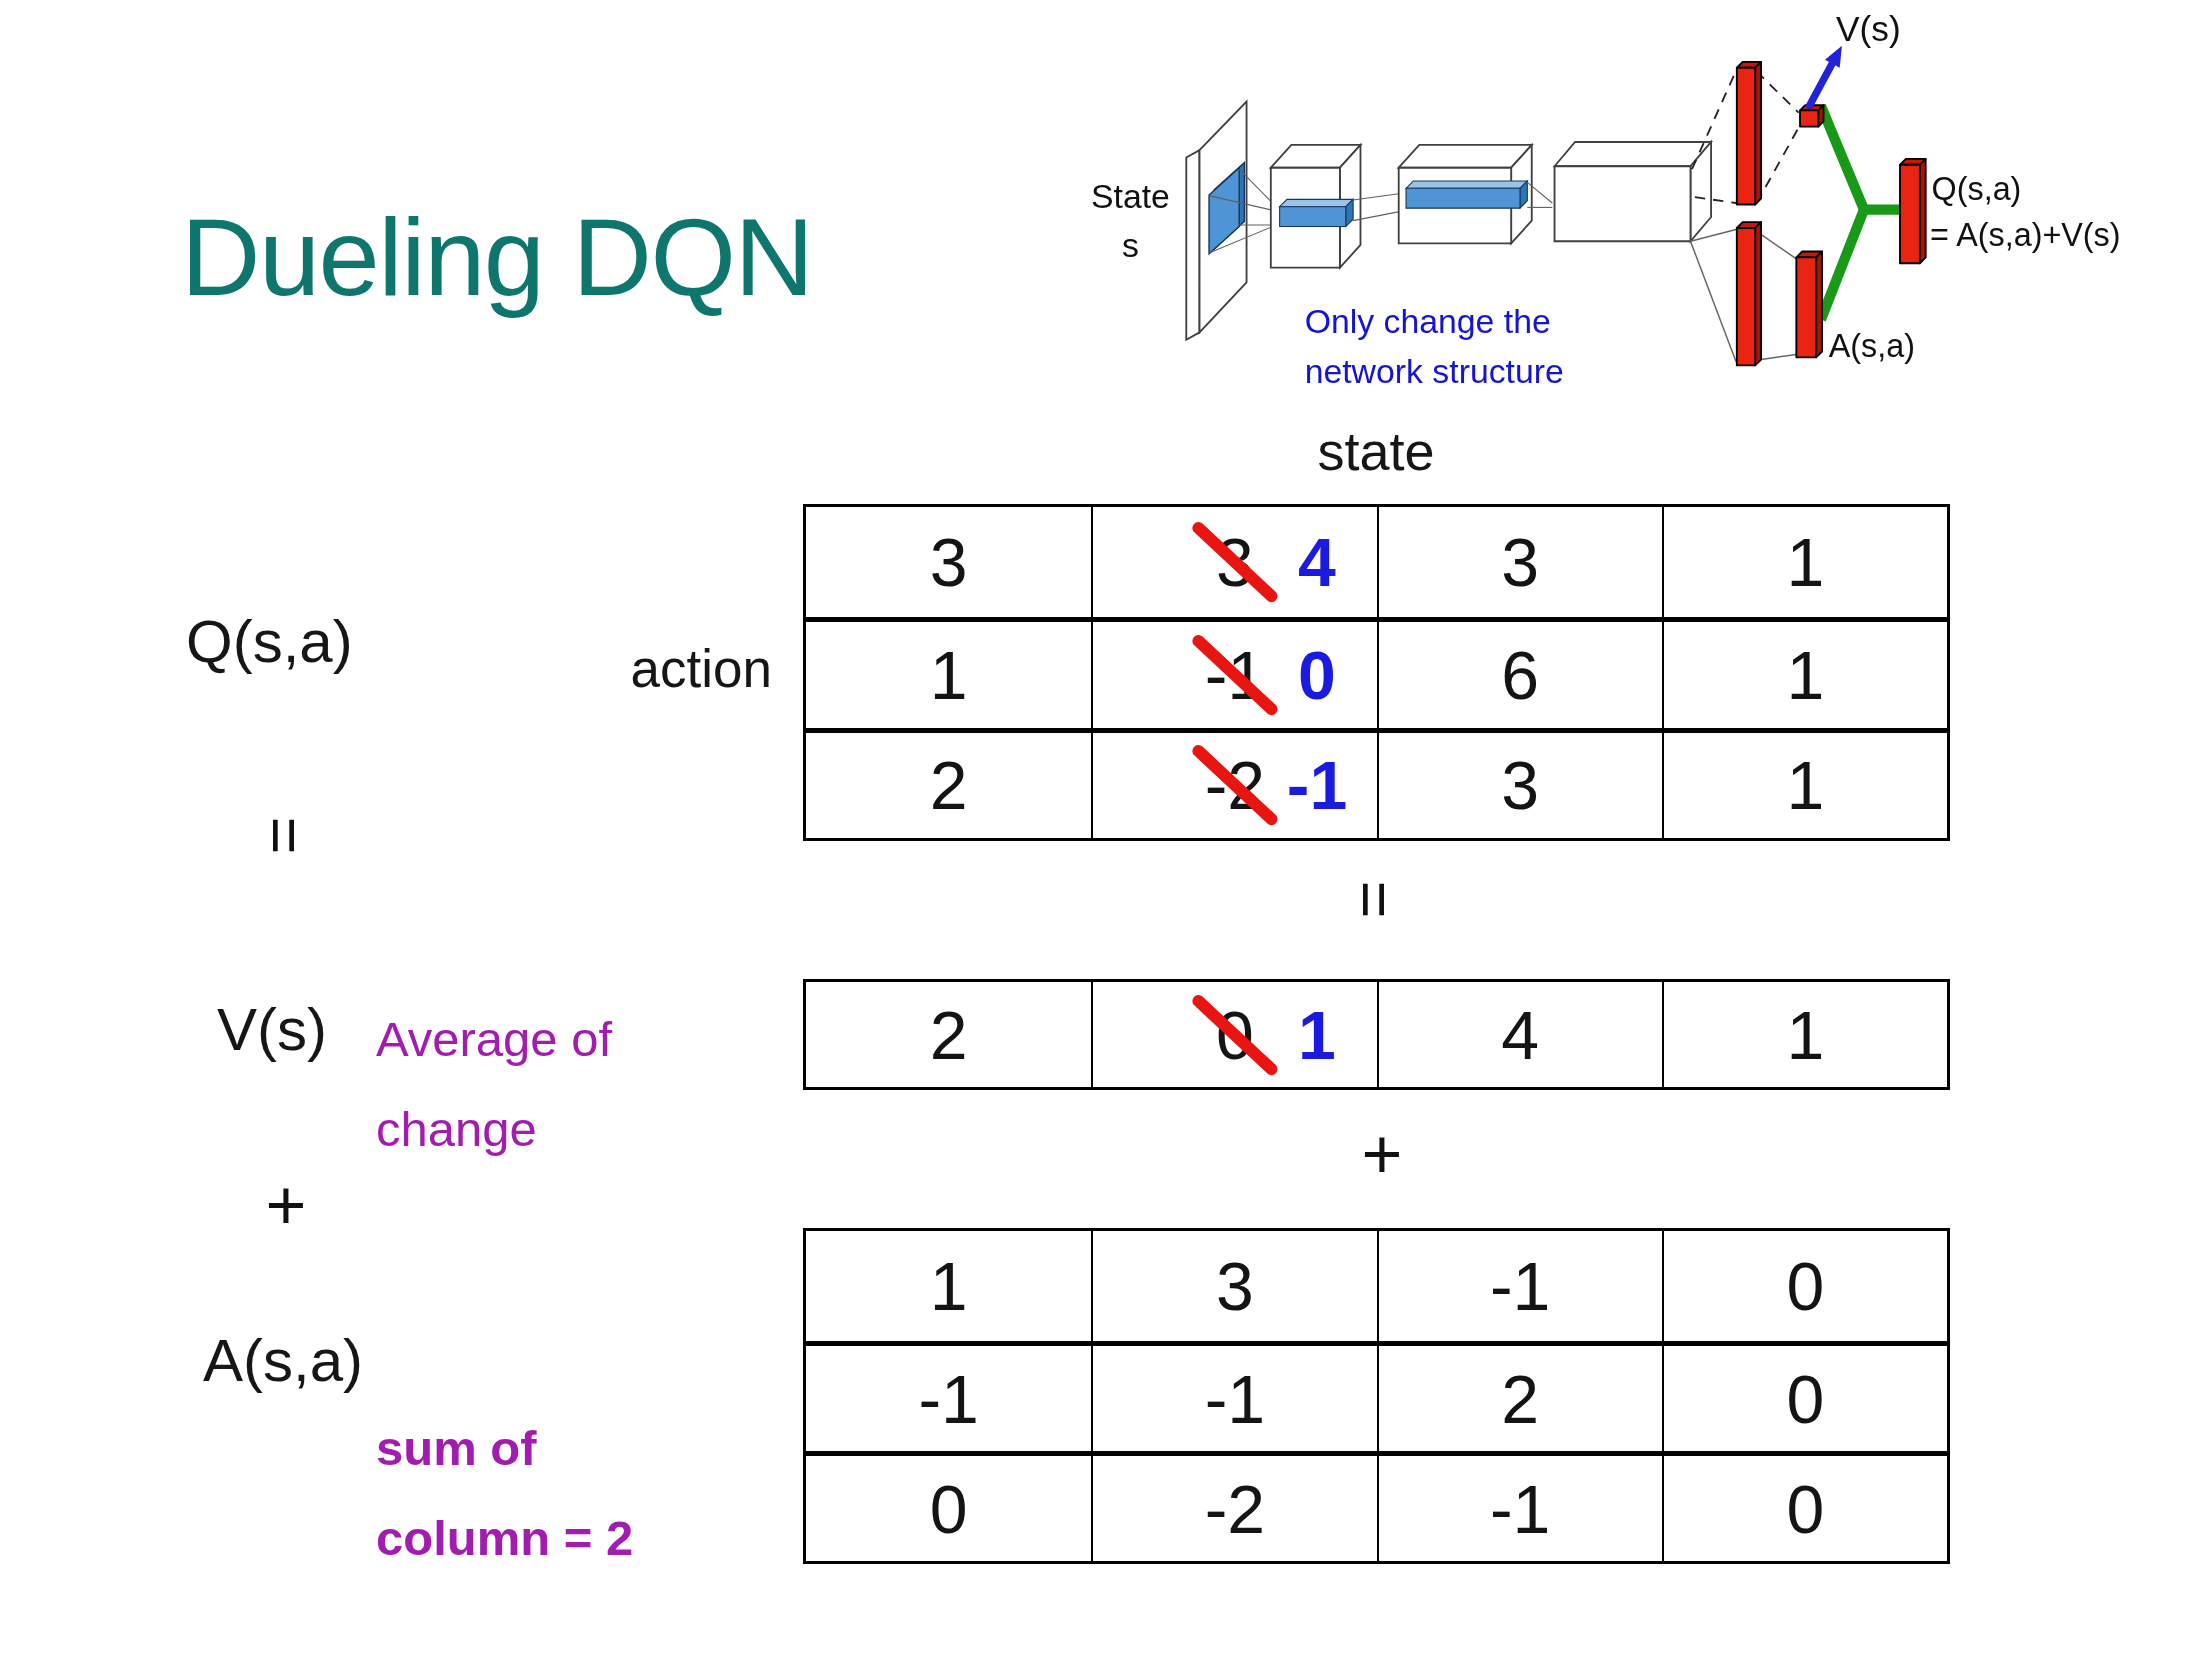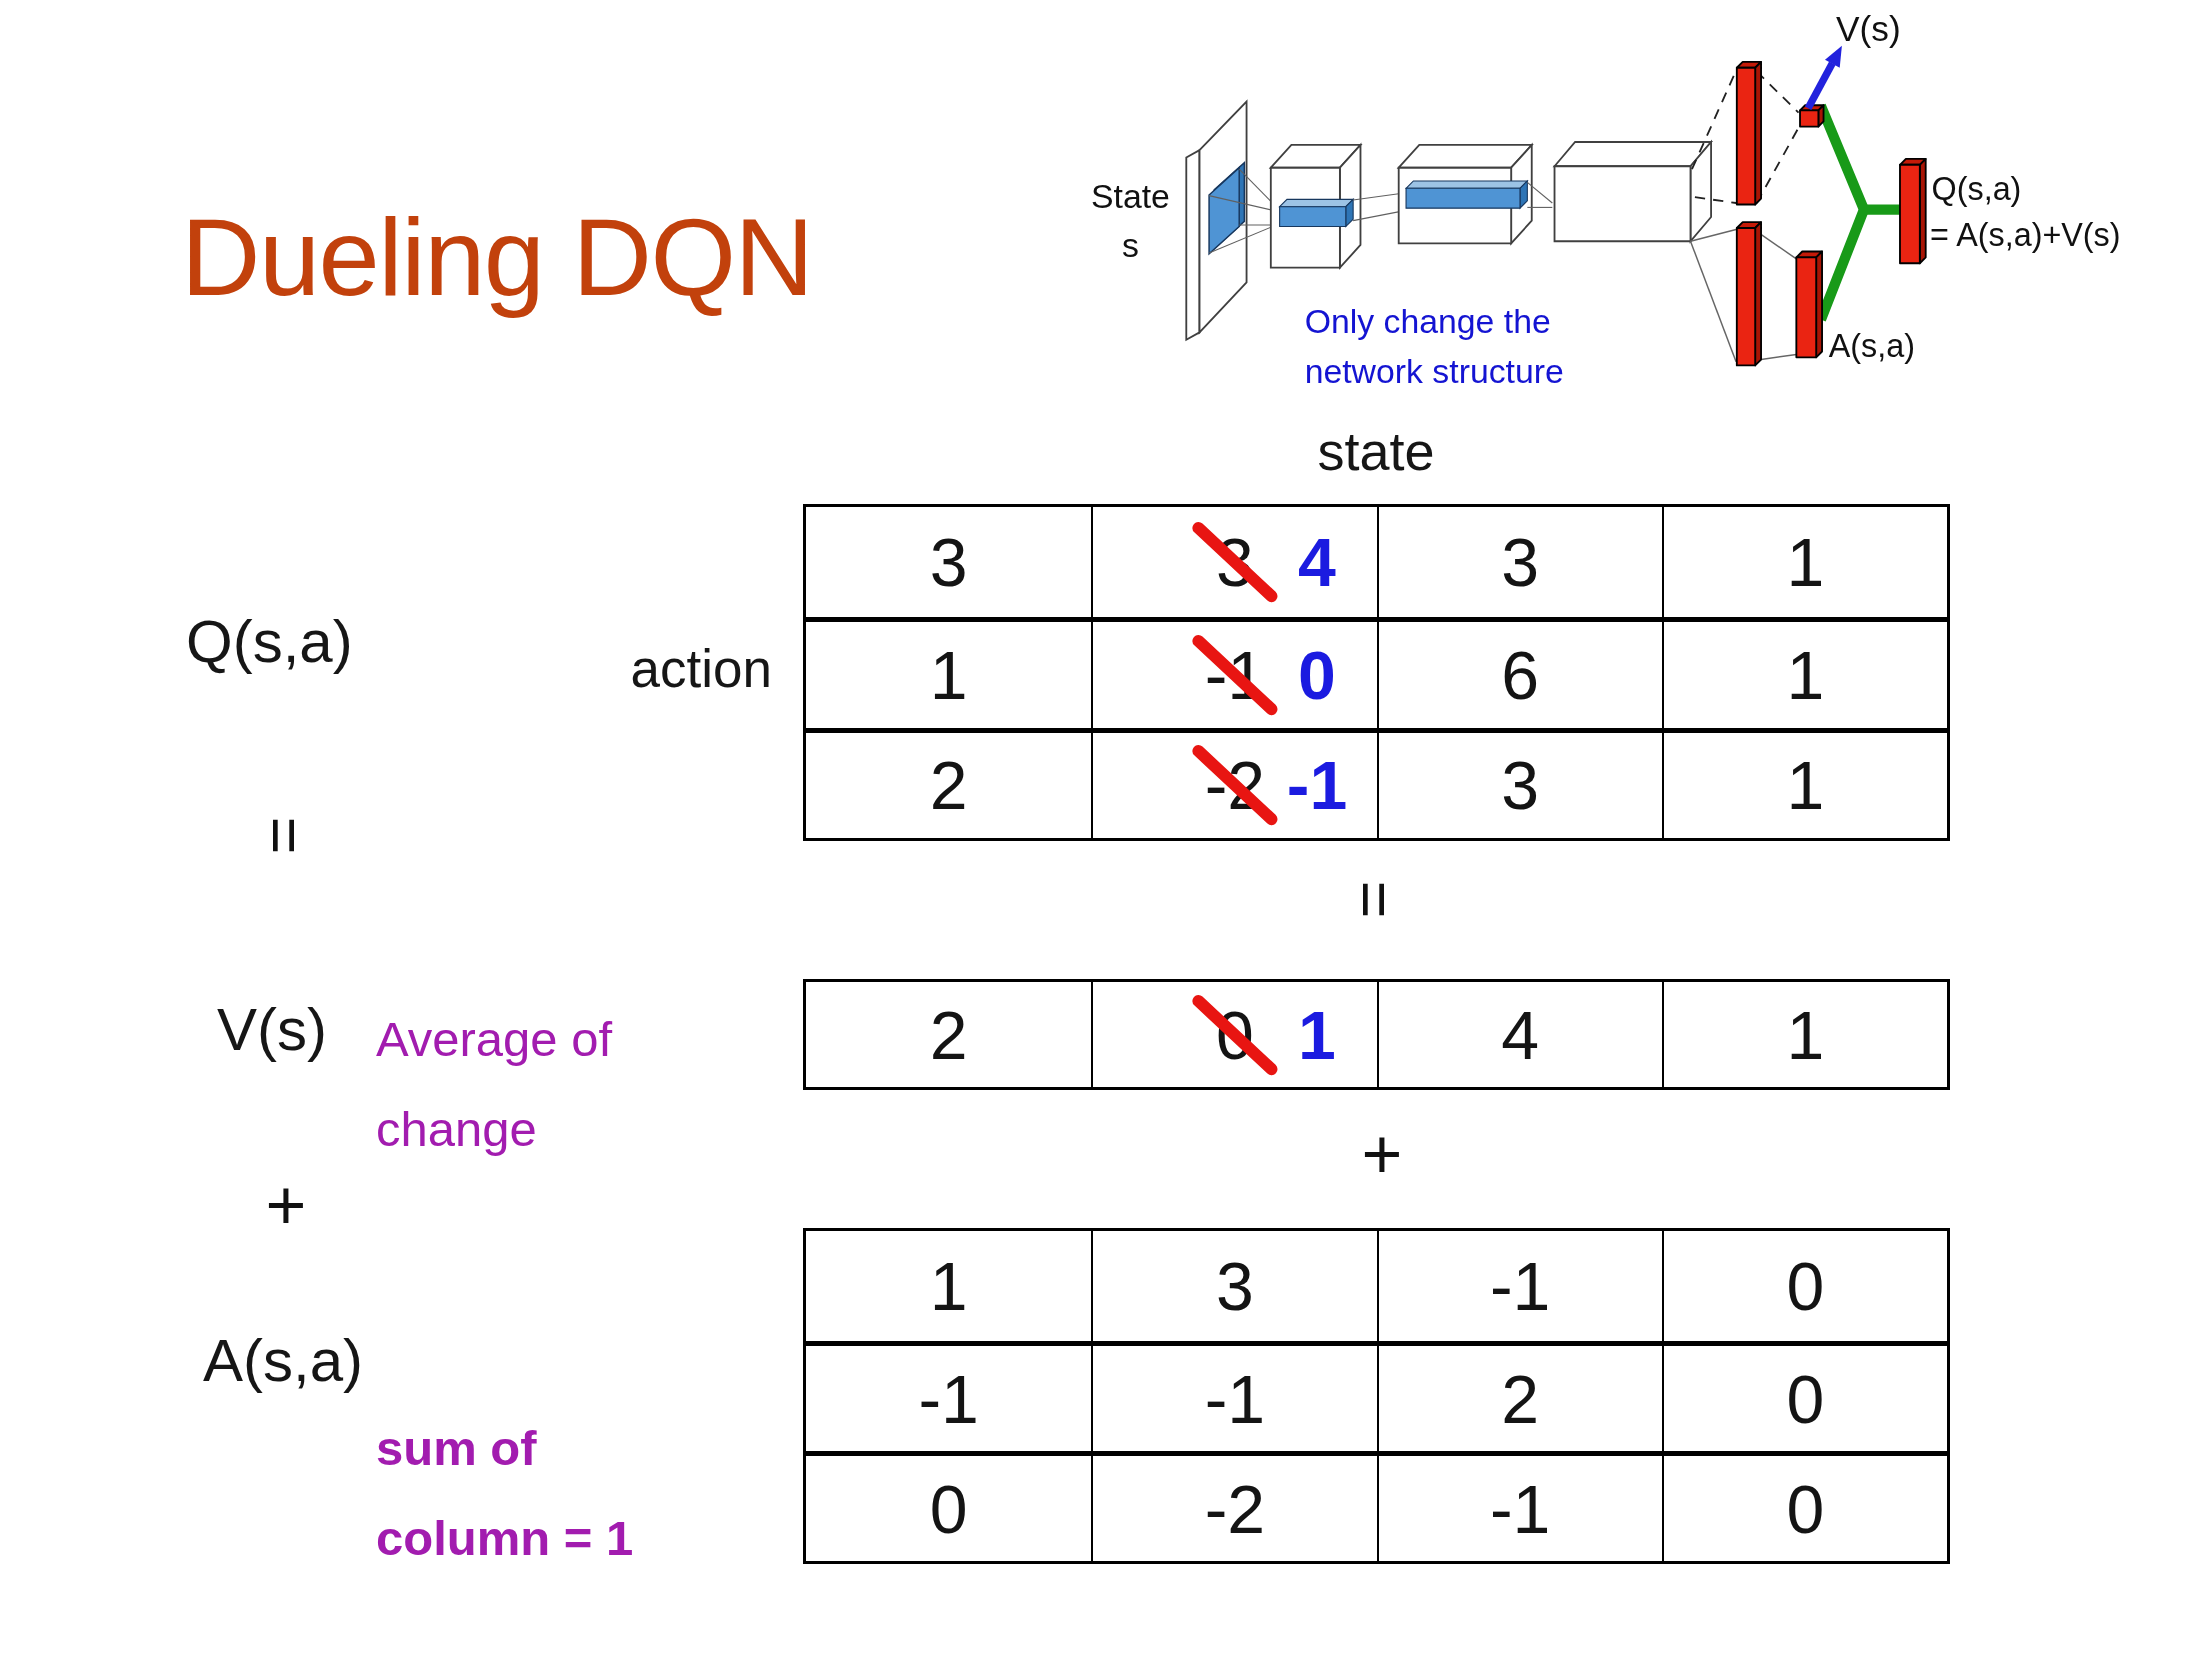--- a/index.html
+++ b/index.html
@@ -2,21 +2,21 @@
 <html style="font-size:11.8px"><head>
 <meta charset="utf-8">
 <style>
   html,body{margin:0;padding:0;background:#fff;}
   body{width:2205px;height:1654px;overflow:hidden;
        font-family:"Liberation Sans","DejaVu Sans",sans-serif;color:#161616;}
   #slide{position:absolute;left:0;top:0;width:2205px;height:1654px;background:#ffffff;}
 
   .abs{position:absolute;}
 
-  #title{left:181px;top:193px;font-size:110px;font-weight:400;letter-spacing:-1.5px;color:#c2410c;}
+  #title{left:181px;top:193px;font-size:110px;font-weight:400;letter-spacing:-1.5px;color:#0f766e;}
 
   
   #q-label{left:186px;top:607px;font-size:60px;}
   #v-label{left:217px;top:995px;font-size:60px;}
   #a-label{left:203px;top:1326px;font-size:60px;}
   .rot-eq{width:74px;height:74px;display:flex;align-items:center;justify-content:center;
           font-size:65px;color:#111;}
   .rot-eq span{display:block;transform:rotate(90deg);}
   #q-eq{left:248px;top:798px;}
   #tbl-eq{left:1338px;top:862px;}
@@ -181,21 +181,21 @@
   <div id="avg-label" class="abs blue-note">
     <div>Average of</div>
     <div>change</div>
   </div>
   <div id="plus-left" class="abs plus">
     <span>+</span>
   </div>
   <div id="a-label" class="abs">A(s,a)</div>
   <div id="sum-label" class="abs blue-note">
     <div>sum of</div>
-    <div>column = 1</div>
+    <div>column = 2</div>
   </div>
 
   <div id="state-label" class="abs">state</div>
   <div id="action-label" class="abs">action</div>
   <div id="tbl-eq" class="abs rot-eq">
     <span>=</span>
   </div>
   <div id="plus-mid" class="abs plus">
     <span>+</span>
   </div>

